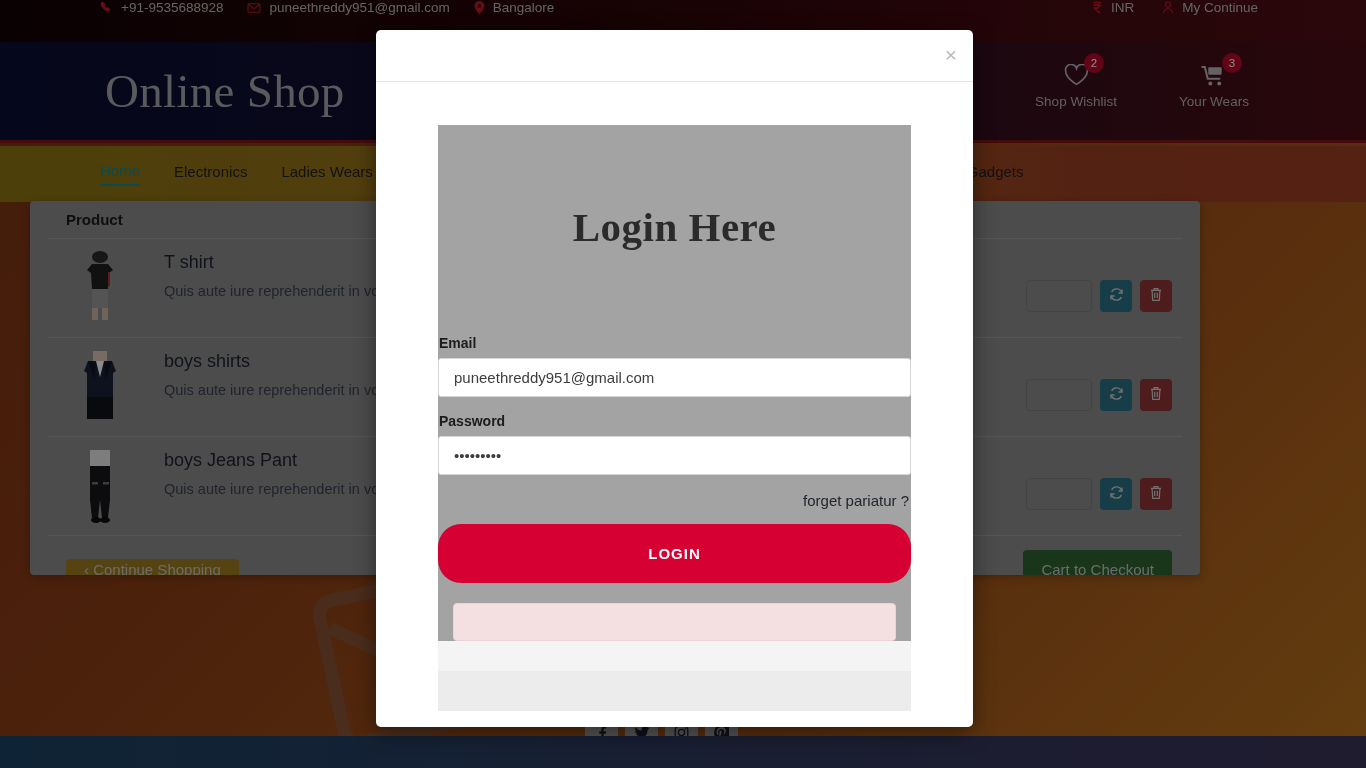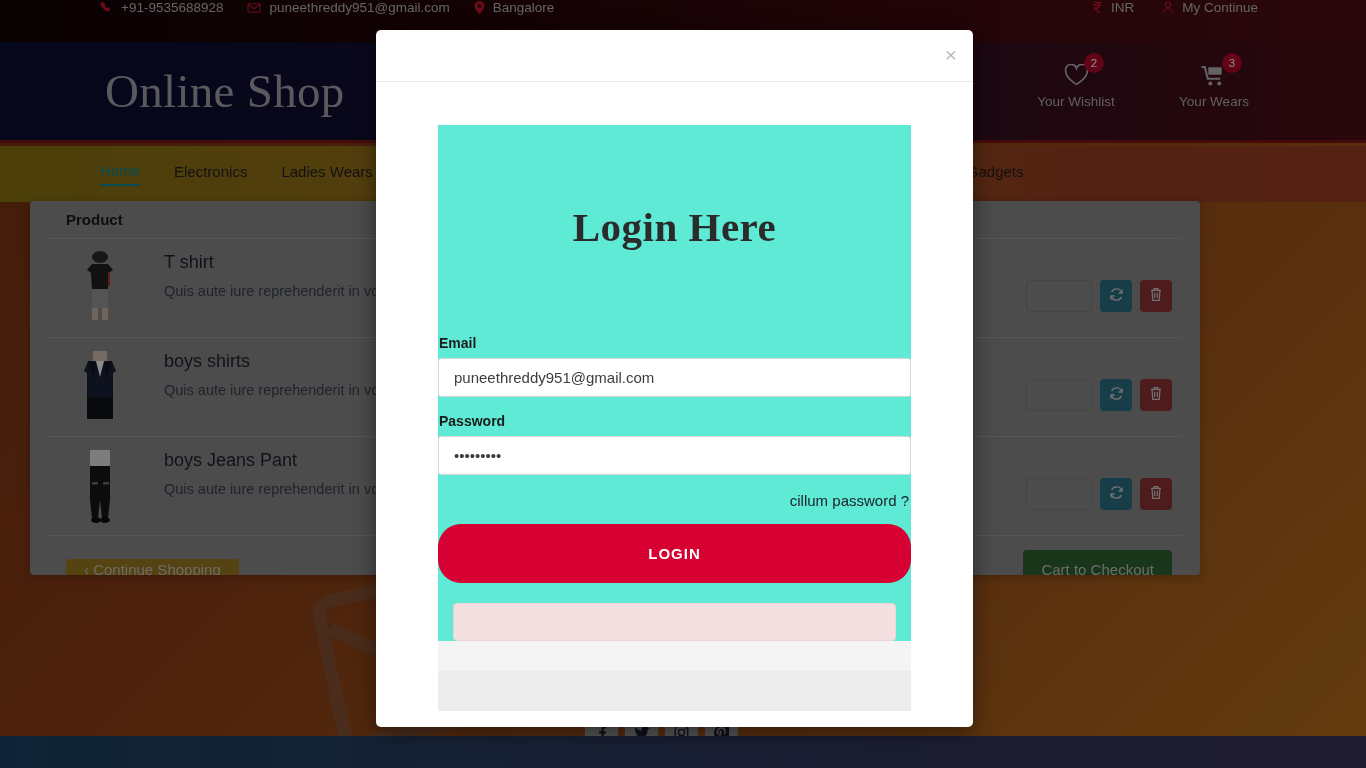--- a/index.html
+++ b/index.html
@@ -189,21 +189,21 @@
     height: 52px; border-bottom: 1px solid #e7e7e7;
     position: relative;
   }
   .modal-close {
     position: absolute; right: 16px; top: 14px;
     background: none; border: none;
     font-size: 21px; color: #b9b9b9; cursor: pointer;
     line-height: 1; font-family: "Liberation Sans", sans-serif;
   }
   .modal-body { padding: 43px 62px 0 62px; }
-  .login-card { background: #5eead4; }
+  .login-card { background: #a3a3a3; }
   .login-title {
     font-family: "Liberation Serif", serif;
     font-weight: bold;
     font-size: 41px; color: #2b2b2b;
     text-align: center;
     padding: 78px 0 84px 0;
     letter-spacing: .5px;
   }
   .field-label {
     font-size: 14px; font-weight: bold; color: #1c1c1c;
@@ -306,21 +306,21 @@
   <div class="header">
     <div class="logo">Online Shop</div>
     <div class="header-actions">
       <div class="ha-item">
         <div class="ha-icon">
           <svg width="25" height="23" viewBox="0 0 26 24" fill="none" stroke="currentColor" stroke-width="1.7">
               <path d="M13 21.3S1.8 14.6 1.8 7.8A5.1 5.1 0 0 1 13 4.6 5.1 5.1 0 0 1 24.2 7.8c0 6.8-11.2 13.5-11.2 13.5z"></path>
             </svg>
         </div>
         <div class="ha-badge">2</div>
-        <div class="ha-label">Your Wishlist</div>
+        <div class="ha-label">Shop Wishlist</div>
       </div>
       <div class="ha-item">
         <div class="ha-icon">
           <svg width="26" height="23" viewBox="0 0 26 24" fill="currentColor">
               <path d="M0 2h4.3l3 12.3h12.2v2.1H5.6L2.6 4.1H0V2z"></path>
               <rect x="7" y="3.5" width="14" height="7.6" rx="1"></rect>
               <circle cx="9.2" cy="20.3" r="2.1"></circle>
               <circle cx="18.5" cy="20.3" r="2.1"></circle>
             </svg>
         </div>
@@ -494,21 +494,21 @@
         <div class="login-form-area">
           <div class="field-label">Email</div>
           <input class="field-input" type="text" value="puneethreddy951@gmail.com" style="">
 
           <div class="field-gap"></div>
 
           <div class="field-label">Password</div>
           <input class="field-input" type="text" value="•••••••••" style="">
 
           <div class="forget-row">
-            <span class="forget-link">cillum password ?</span>
+            <span class="forget-link">forget pariatur ?</span>
           </div>
 
           <button class="btn-login">LOGIN</button>
 
           <div class="alert-box"></div>
           <div class="login-card-pad"></div>
           <div class="login-card-foot"></div>
         </div>
       </div>
     </div>

